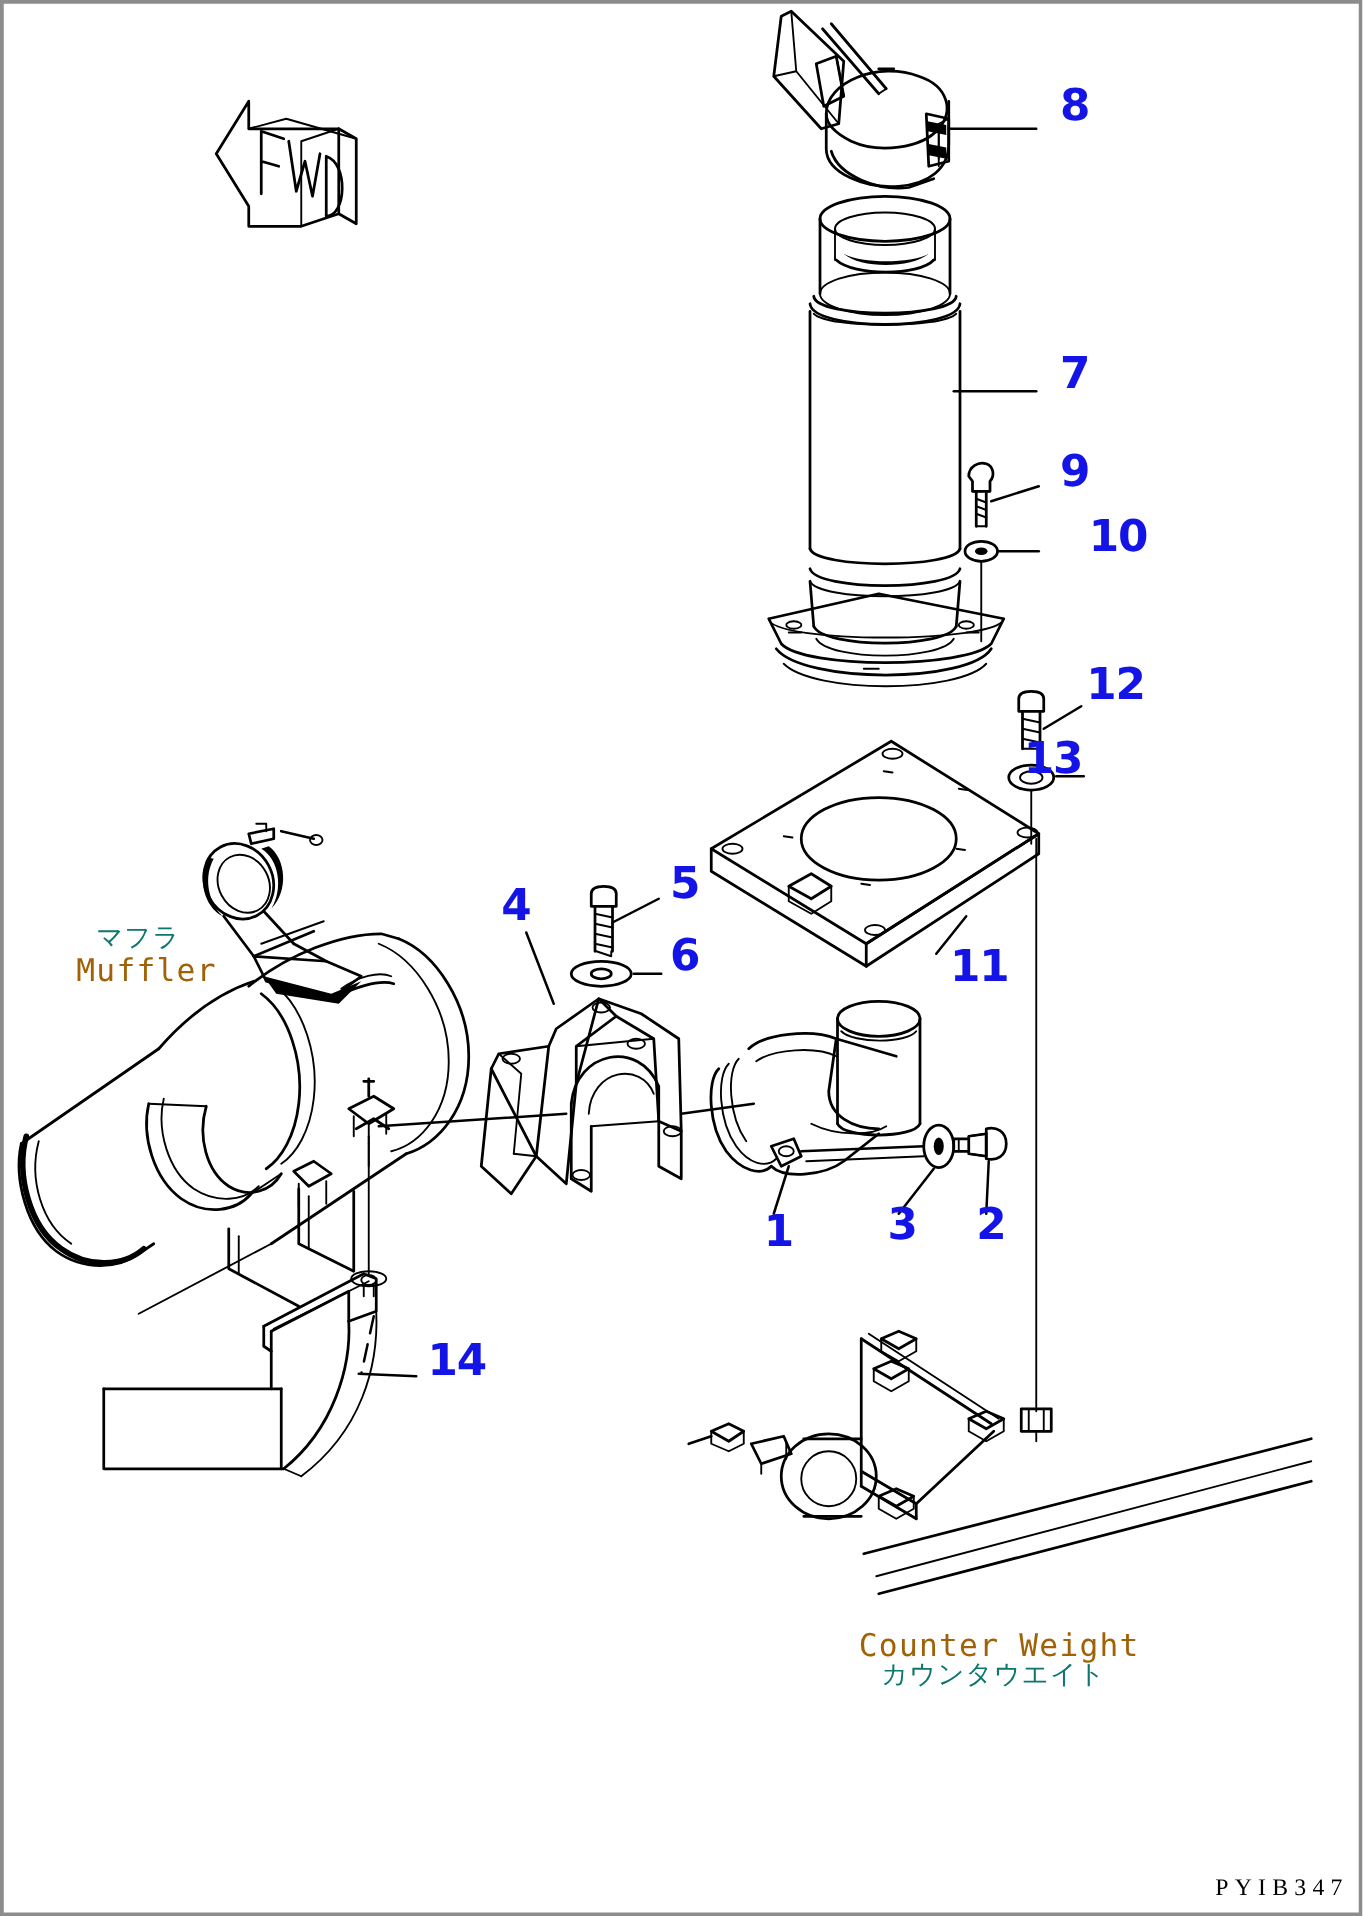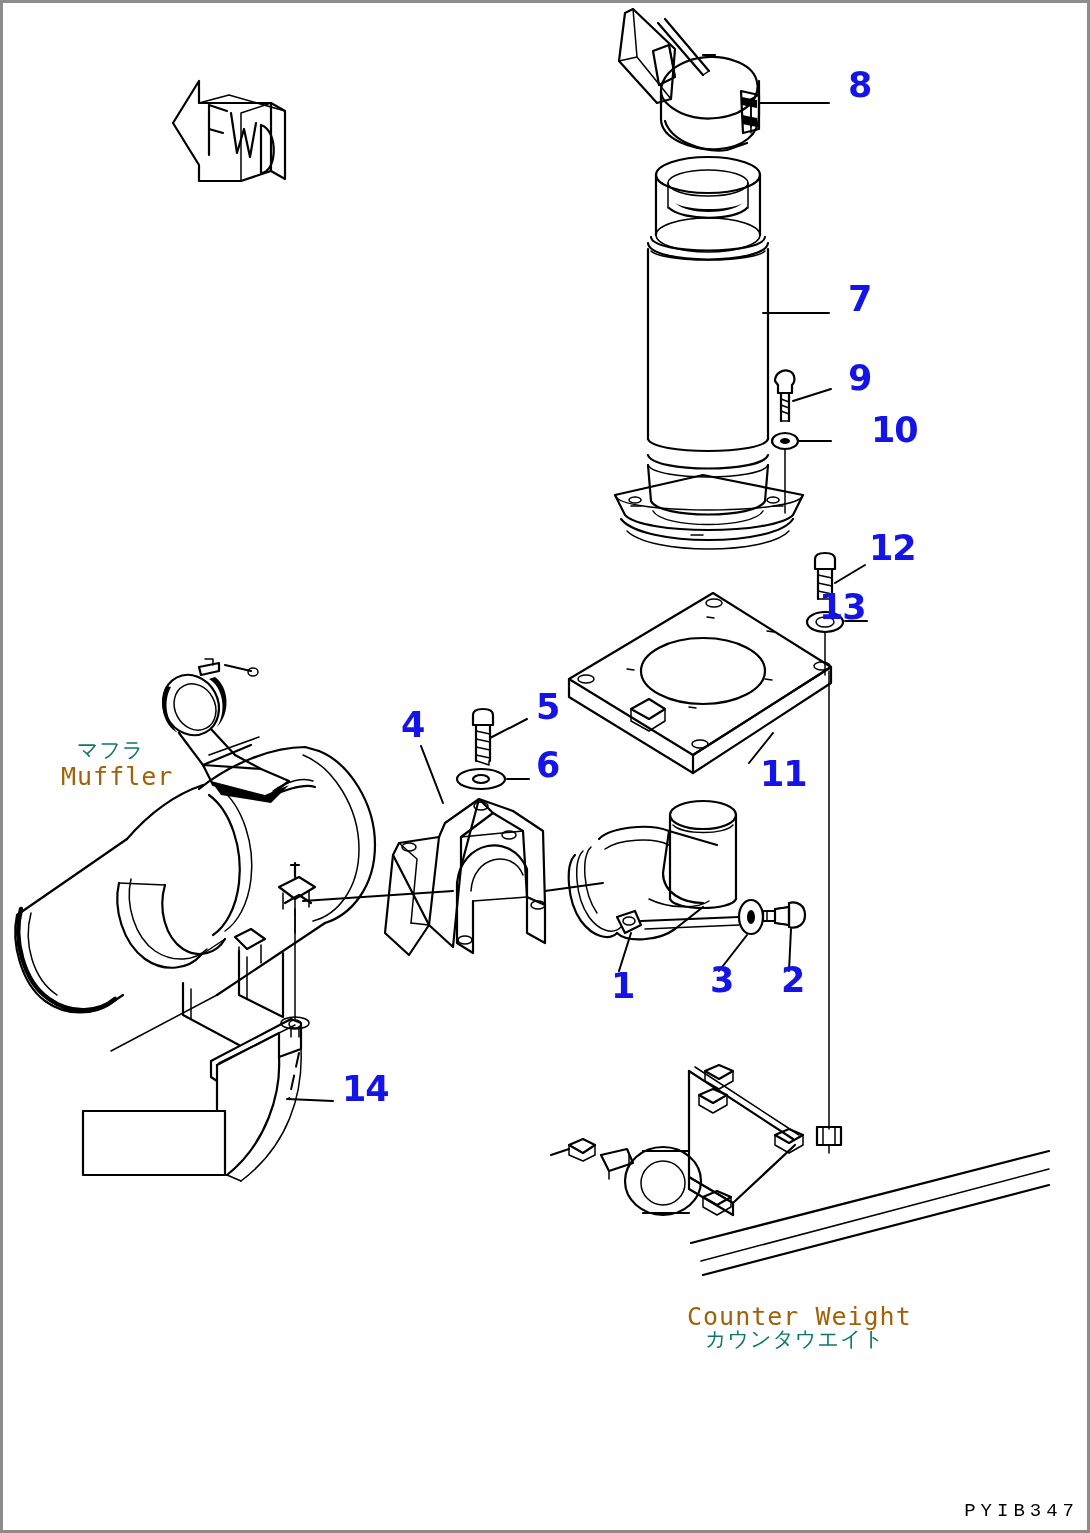--- a/index.html
+++ b/index.html
@@ -49,21 +49,21 @@
     font-size: 25px;
     line-height: 27px;
     white-space: nowrap;
     letter-spacing: 1px;
   }
   #sheet-code {
     position: absolute;
     right: 8px;
     bottom: 8px;
     color: #000000;
-    font-family: Liberation Mono, monospace;
+    font-family: Liberation Serif, serif;
     font-size: 19px;
     letter-spacing: 5px;
     white-space: nowrap;
   }
 </style>
 </head>
 <body>
 
 <div id="page">
 

